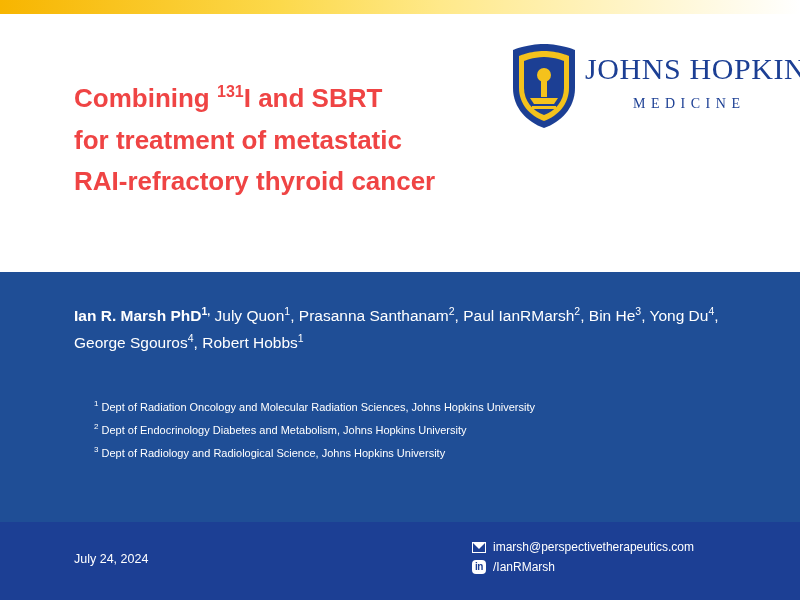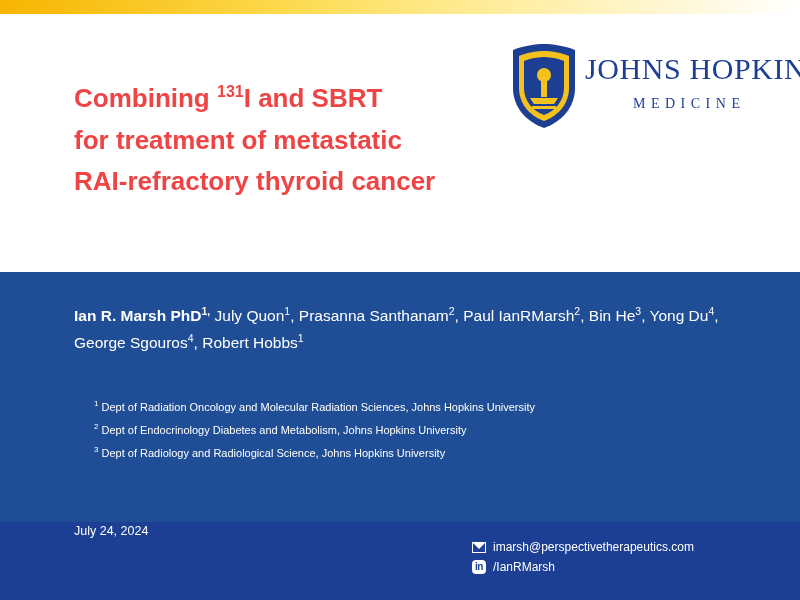--- a/index.html
+++ b/index.html
@@ -122,21 +122,21 @@
 
   
   .footer {
     position: absolute;
     left: 0; top: 522px;
     width: 800px; height: 78px;
     background: #1c3f94;
   }
   .footer-date {
     position: absolute;
-    left: 74px; top: 524px;
+    left: 74px; top: 552px;
     color: #ffffff;
     font-size: 12.5px;
   }
   .contact {
     position: absolute;
     right: 18px; top: 540px;
     width: 310px;
     text-align: left;
     color: #ffffff;
     font-size: 12px;

